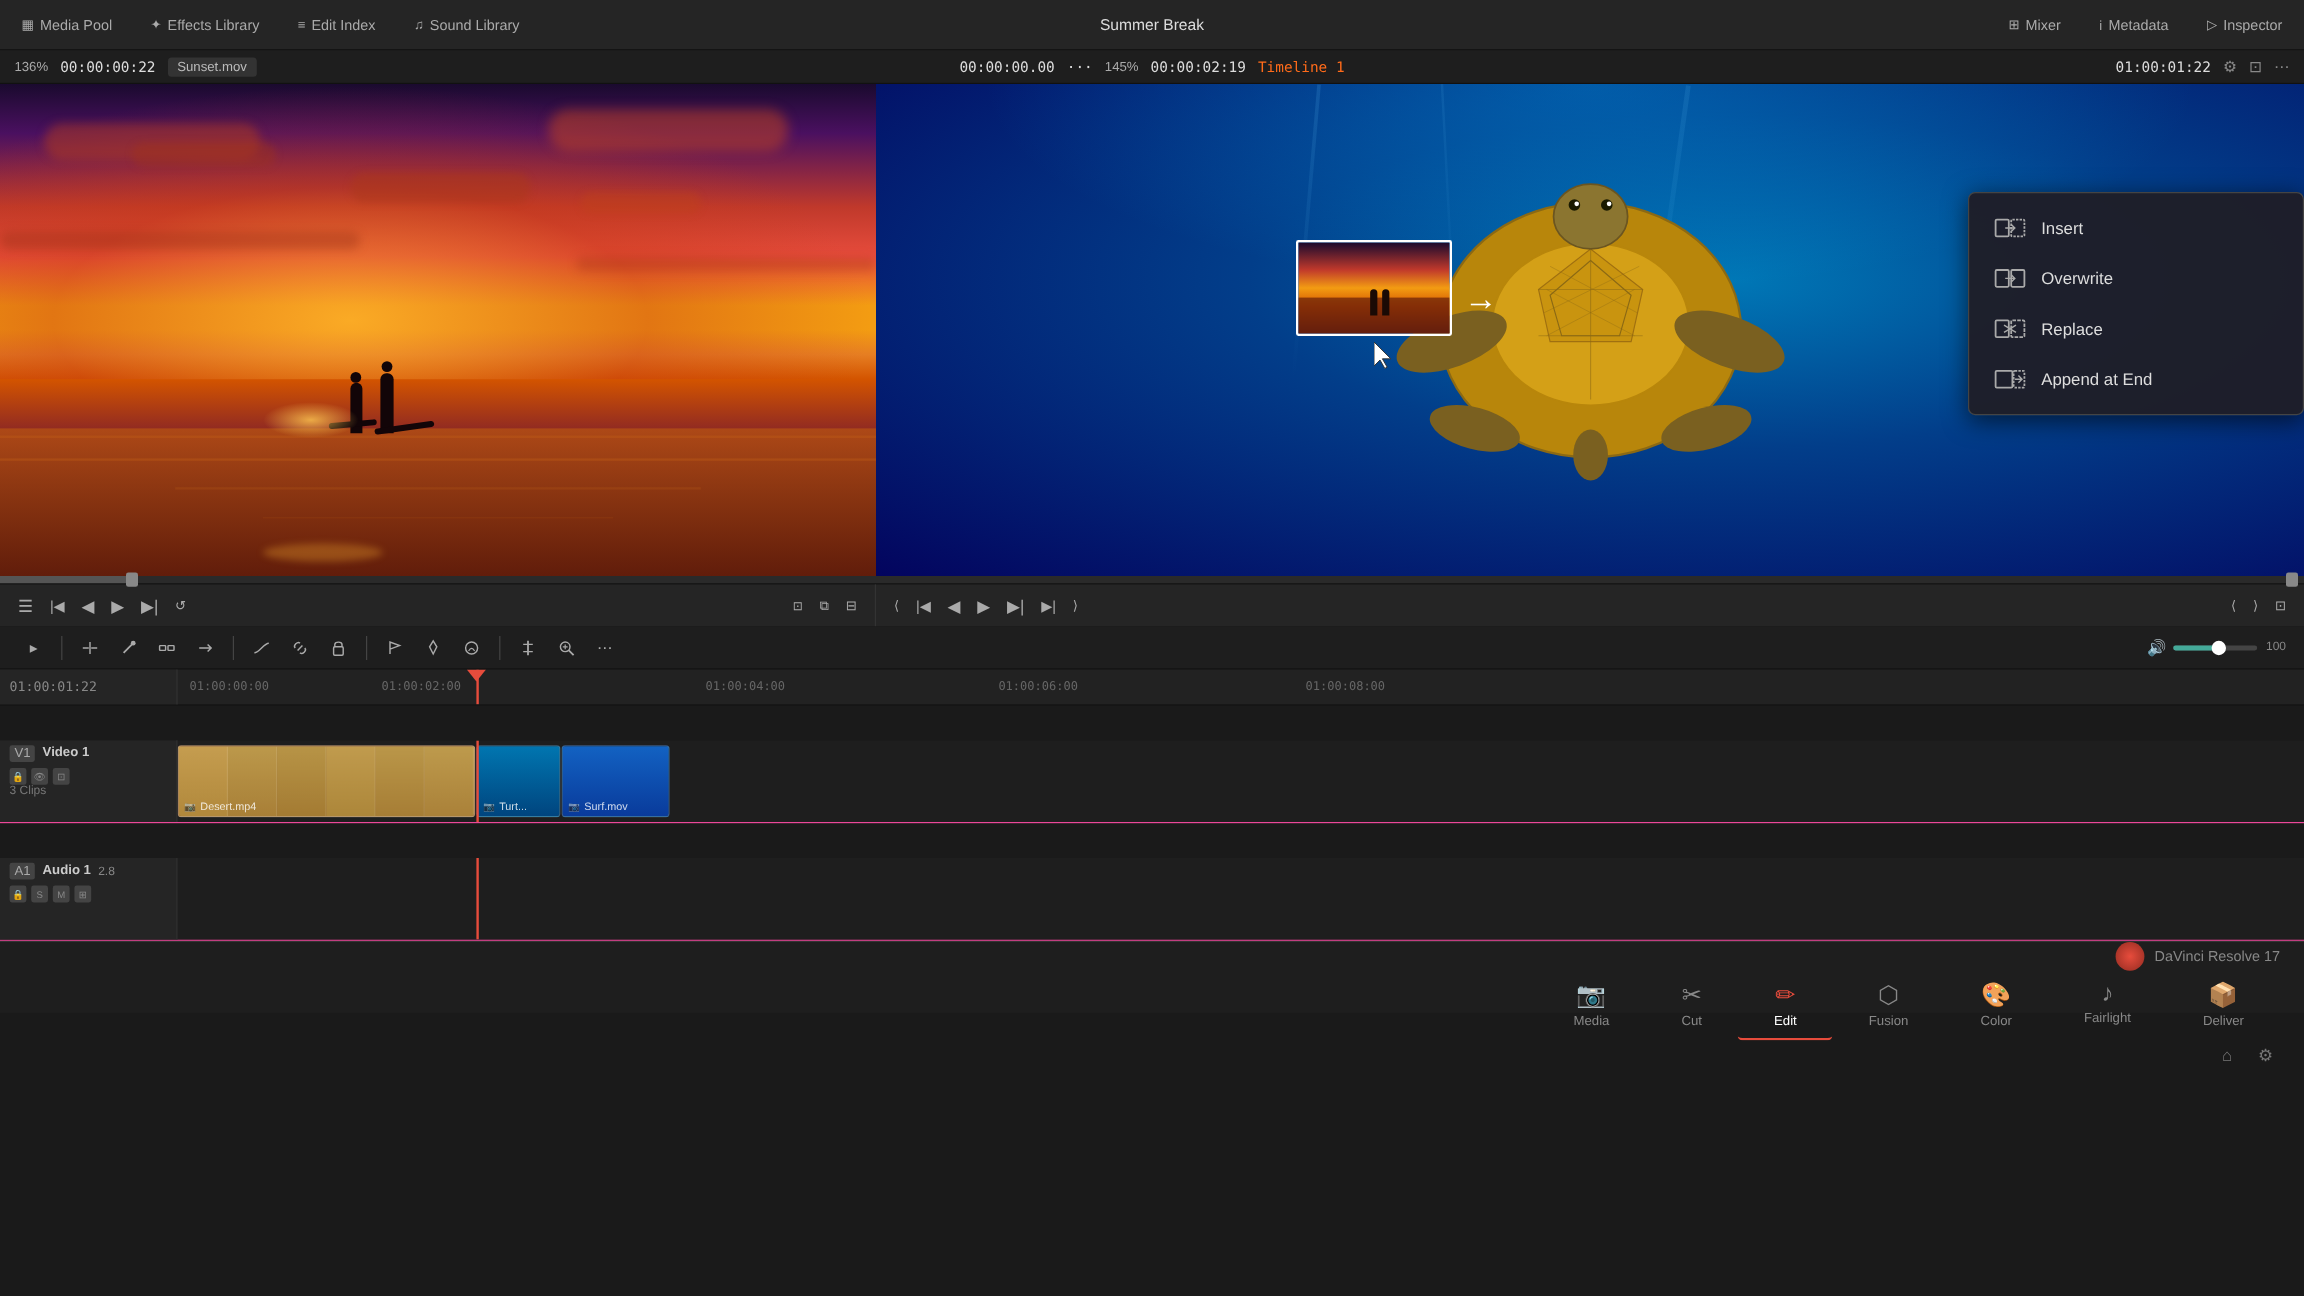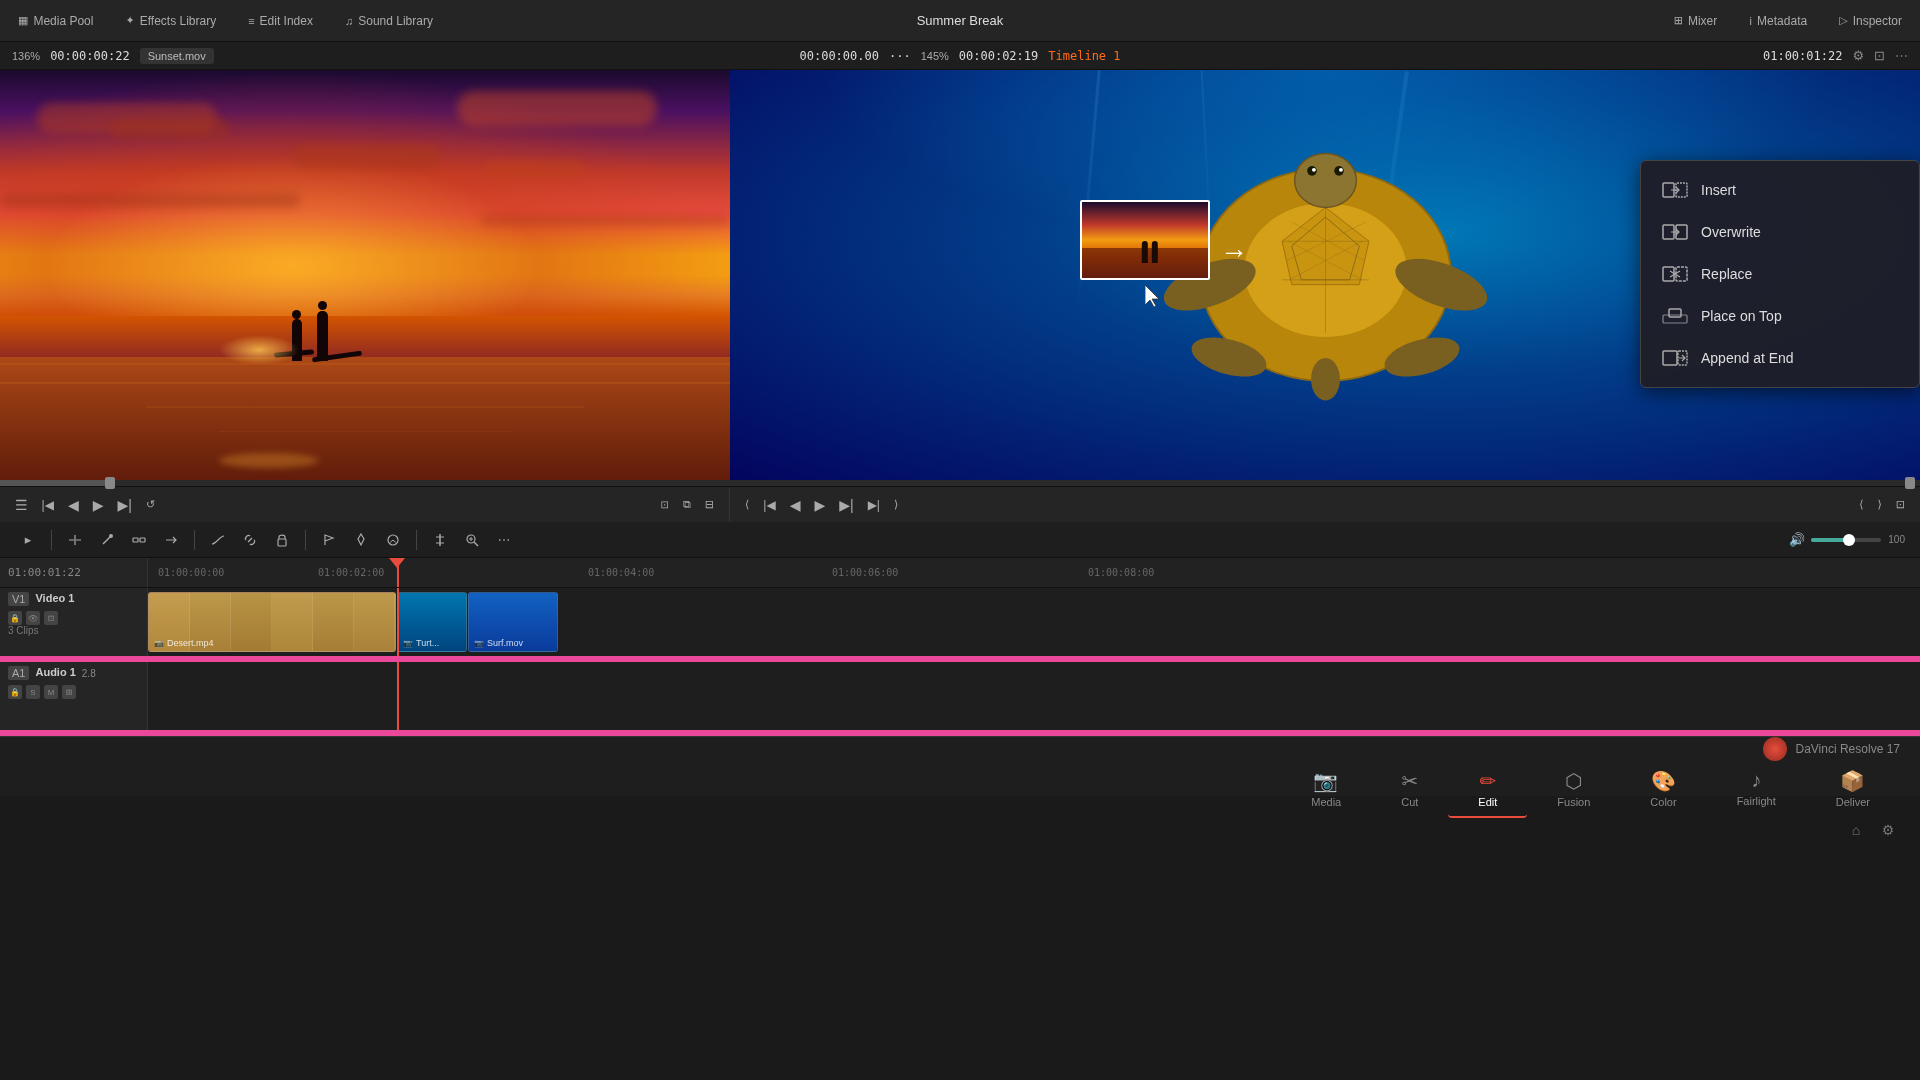--- a/index.html
+++ b/index.html
@@ -369,21 +369,22 @@
     .ruler-mark {
       position: absolute;
       font-size: 10px;
       color: #666;
       font-family: monospace;
     }
 
     
     .track-row {
       display: flex;
-      border-bottom: 6px solid #ec4899;
+      border-bottom: 1px solid #ec4899;
+      margin-top: 29px;
     }
     .track-label {
       width: 148px;
       background: #252525;
       border-right: 1px solid #333;
       padding: 4px 8px;
       font-size: 11px;
       display: flex;
       flex-direction: column;
       justify-content: flex-start;
@@ -816,29 +817,20 @@
               <rect x="15" y="4" width="11" height="14" rx="1" stroke="#aaa" stroke-width="1.5" stroke-dasharray="3,1"></rect>
               <path d="M9 8 L14 11 L9 14" stroke="#aaa" stroke-width="1.2"></path>
               <path d="M19 8 L14 11 L19 14" stroke="#aaa" stroke-width="1.2"></path>
             </svg>
           </div>
           <span class="ctx-label">Replace</span>
         </div>
         <div class="ctx-item">
           <div class="ctx-icon">
             <svg class="ctx-svg" viewBox="0 0 28 22" fill="none">
-              <rect x="2" y="10" width="24" height="8" rx="1" stroke="#888" stroke-width="1.2"></rect>
-              <rect x="8" y="4" width="12" height="8" rx="1" stroke="#aaa" stroke-width="1.5"></rect>
-            </svg>
-          </div>
-          <span class="ctx-label">Place on Top</span>
-        </div>
-        <div class="ctx-item">
-          <div class="ctx-icon">
-            <svg class="ctx-svg" viewBox="0 0 28 22" fill="none">
               <rect x="2" y="4" width="14" height="14" rx="1" stroke="#aaa" stroke-width="1.5"></rect>
               <rect x="17" y="4" width="9" height="14" rx="1" stroke="#aaa" stroke-width="1.5" stroke-dasharray="2,1"></rect>
               <path d="M18 11 L24 11 M21 8 L24 11 L21 14" stroke="#aaa" stroke-width="1.2"></path>
             </svg>
           </div>
           <span class="ctx-label">Append at End</span>
         </div>
       </div>
     </div>
 

